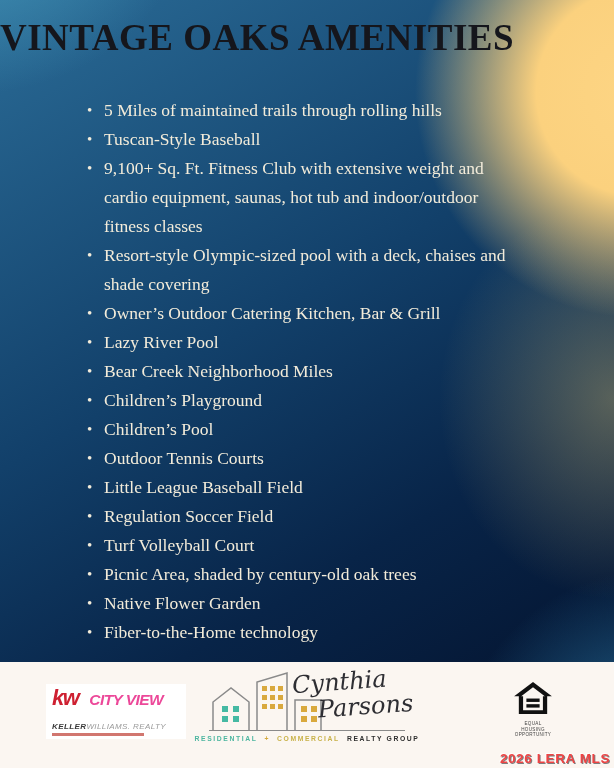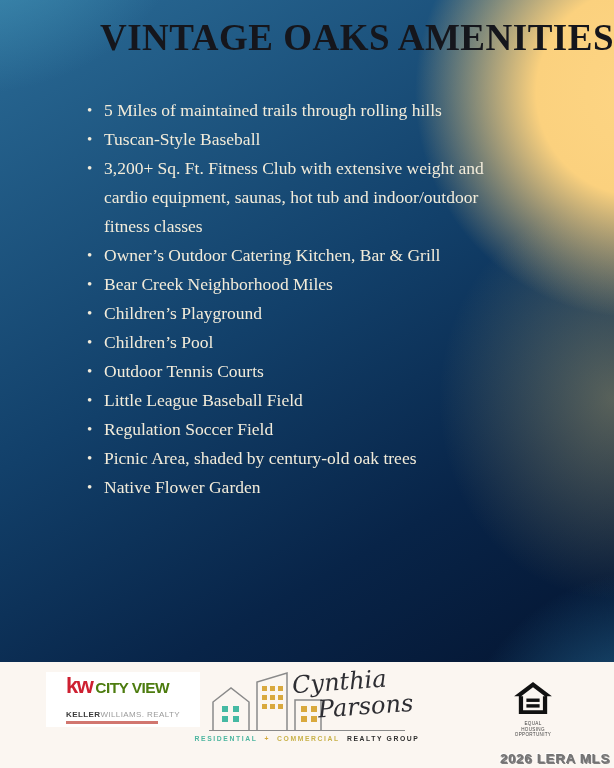--- a/index.html
+++ b/index.html
@@ -11,48 +11,49 @@
     font-family:"Liberation Serif", serif;
     background:
       radial-gradient(ellipse 52% 42% at 104% 12%, #fdd584 0%, #fbd17e 32%, rgba(250,208,126,0) 70%),
       radial-gradient(ellipse 46% 42% at 100% 52%, rgba(220,196,118,0.38) 0%, rgba(220,196,118,0) 62%),
       radial-gradient(ellipse 58% 36% at -6% -10%, rgba(68,150,184,0.95) 0%, rgba(68,150,184,0) 62%),
       radial-gradient(ellipse 52% 44% at 106% 102%, rgba(43,122,168,1) 0%, rgba(43,122,168,0) 63%),
       linear-gradient(150deg, #2a6b96 0%, #12406a 42%, #082448 68%, #030f28 100%);
   }
   .title{
     position:absolute;top:16px;left:0;right:0;
-    margin:0;text-align:right;
+    margin:0;text-align:left;
     font-size:37px;font-weight:bold;letter-spacing:0.5px;
     color:#15161c;
   }
   ul.amenities{
     position:absolute;top:84px;left:75px;right:88px;
     margin:12px;padding:0;list-style:none;
     color:#f3ecda;font-size:17.5px;line-height:29px;
   }
   ul.amenities li{position:relative;padding-left:17px;}
   ul.amenities li::before{
     content:"\2022";
     position:absolute;left:0;top:0;
     font-size:15px;
   }
   .footer{
     position:absolute;left:0;right:0;bottom:0;height:106px;
     background:#fbf6f1;
   }
   
   .kw-logo{
-    position:absolute;left:46px;top:10px;width:128px;
-    background:#ffffff;padding:4px 6px 3px 20px;
+    position:absolute;left:46px;top:22px;width:128px;
+    background:#ffffff;padding:4px 6px 3px 6px;
     font-family:"Liberation Sans", sans-serif;
+    font-style:italic;
   }
   .kw-row{display:flex;align-items:baseline;gap:3px;white-space:nowrap;}
   .kw-mark{color:#ce2031;font-weight:bold;font-size:22px;letter-spacing:-1.5px;line-height:20px;}
-  .kw-name{color:#4d7c0f;font-weight:bold;font-size:15.5px;letter-spacing:-0.6px;}
+  .kw-name{color:#ec4899;font-weight:bold;font-size:15.5px;letter-spacing:-0.6px;margin-left:8px;}
   .kw-sub{font-size:8px;letter-spacing:0.4px;margin-top:13px;white-space:nowrap;}
   .kw-sub-bold{color:#3a3a3a;font-weight:bold;}
   .kw-sub-rest{color:#9a9a9a;}
   .kw-bar{height:3px;width:92px;background:#c2483f;opacity:.75;margin-top:2px;}
   
   .cp-logo{
     position:absolute;left:50%;top:6px;transform:translateX(-50%);
     width:196px;
   }
   .cp-art{position:relative;height:62px;}
@@ -78,44 +79,48 @@
   .eho-logo{
     position:absolute;left:512px;top:20px;width:42px;text-align:center;
     font-family:"Liberation Sans", sans-serif;
   }
   .eho-caption{font-size:4.6px;color:#444;letter-spacing:0.3px;line-height:5.5px;margin-top:1px;}
   
   .mls-credit{
     position:absolute;right:4px;bottom:2px;
     font-family:"Liberation Sans", sans-serif;
     font-size:13.5px;font-weight:bold;letter-spacing:0.6px;
-    color:#737373;
+    color:#ef4444;
     text-shadow:1px 1px 0 rgba(45,45,50,0.6), -1px -1px 0 rgba(255,255,255,0.85);
   }
 </style>
 </head>
 <body>
 
 <div class="poster">
 
   <h1 class="title">VINTAGE OAKS AMENITIES</h1>
 
   <ul class="amenities">
     <li>5 Miles of maintained trails through rolling hills</li>
     <li>Tuscan-Style Baseball</li>
-    <li>3,200+ Sq. Ft. Fitness Club with extensive weight and cardio equipment, saunas, hot tub and indoor/outdoor fitness classes</li>
+    <li>9,100+ Sq. Ft. Fitness Club with extensive weight and cardio equipment, saunas, hot tub and indoor/outdoor fitness classes</li>
+    <li>Resort-style Olympic-sized pool with a deck, chaises and shade covering</li>
     <li>Owner’s Outdoor Catering Kitchen, Bar &amp; Grill</li>
+    <li>Lazy River Pool</li>
     <li>Bear Creek Neighborhood Miles</li>
     <li>Children’s Playground</li>
     <li>Children’s Pool</li>
     <li>Outdoor Tennis Courts</li>
     <li>Little League Baseball Field</li>
     <li>Regulation Soccer Field</li>
+    <li>Turf Volleyball Court</li>
     <li>Picnic Area, shaded by century-old oak trees</li>
     <li>Native Flower Garden</li>
+    <li>Fiber-to-the-Home technology</li>
   </ul>
 
   <div class="footer">
 
     <div class="kw-logo">
       <div class="kw-row">
         <span class="kw-mark">kw</span>
         <span class="kw-name">CITY VIEW</span>
       </div>
       <div class="kw-sub">

